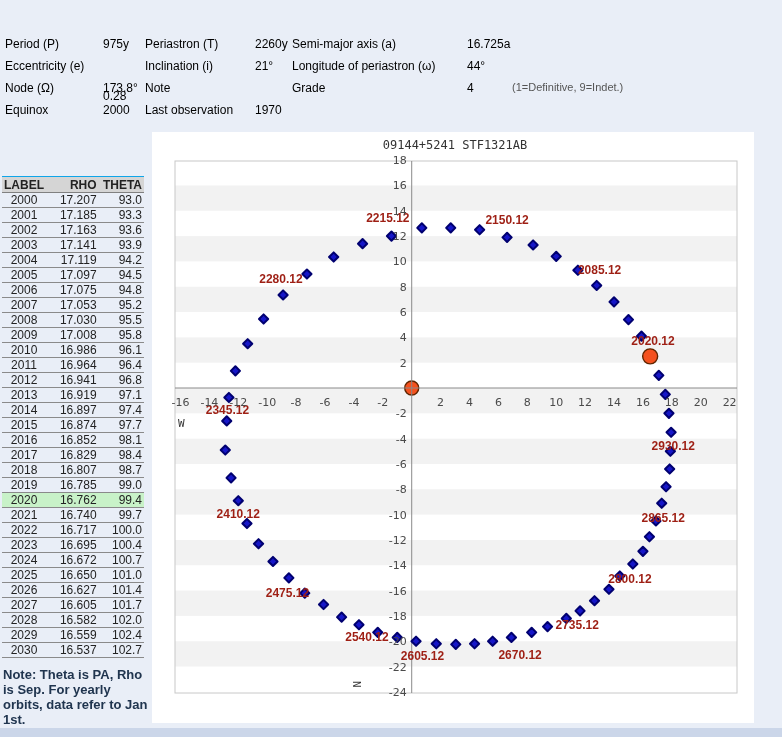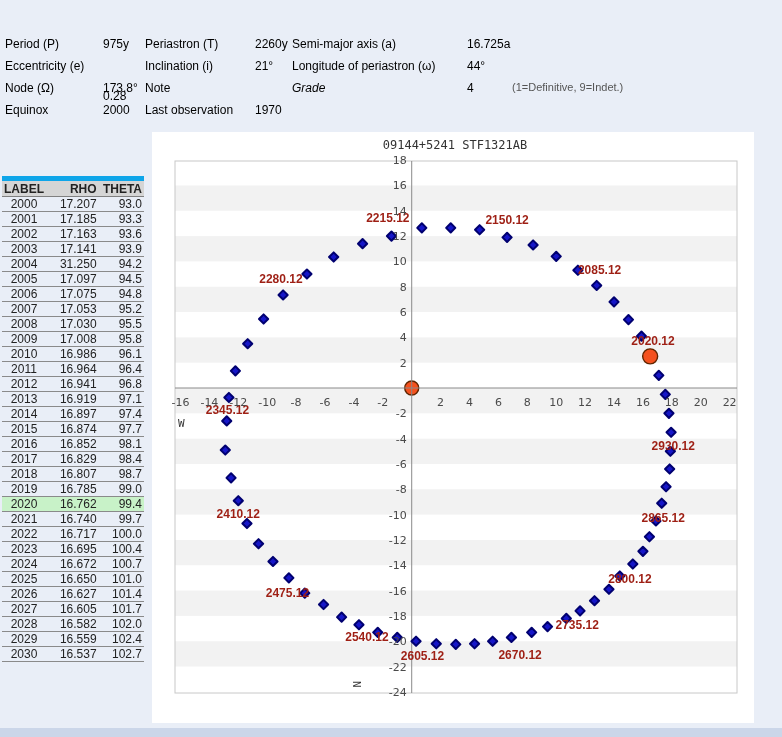--- a/index.html
+++ b/index.html
@@ -7,21 +7,21 @@
         font-family:"Liberation Sans",sans-serif;overflow:hidden;}
   #title-bar{position:absolute;left:0;top:0;width:782px;height:21px;
         background:#e9e9e9;border-bottom:2px solid #4f555e;
         text-align:center;line-height:21px;font-weight:bold;font-size:12px;
         color:#15202f;letter-spacing:.5px;}
   #params{position:absolute;left:0;top:0;width:782px;height:130px;font-size:12px;}
   #params span{position:absolute;white-space:nowrap;}
   #params .muted{color:#555;font-size:11px;}
   #eph{position:absolute;left:2px;top:176px;width:142px;}
   #eph table{border-collapse:collapse;width:142px;font-size:12px;color:#222;}
-  #eph th{background:#d5d5d5;font-weight:bold;border-top:5px solid #0ea5e9;
+  #eph th{background:#d5d5d5;font-weight:bold;border-top:1px solid #0ea5e9;
         border-bottom:1px solid #808080;height:15px;padding:0 2px;font-size:12px;}
   #eph td{border-bottom:1px solid #8a8a8a;height:14px;padding:0 2px;}
   #eph .c0{width:40px;text-align:center;}
   #eph .c1{width:52px;text-align:right;}
   #eph .c2{width:42px;text-align:right;margin-left:24px;}
   #eph tr.hl td{background:#c8f2c8;}
   #eph-note{position:absolute;left:3px;top:667px;width:150px;
         font-size:13px;font-weight:bold;color:#20354f;line-height:15px;}
   #chart-panel{position:absolute;left:152px;top:132px;width:602px;height:591px;
         background:#ffffff;}
@@ -43,21 +43,21 @@
       <span class="value" style="left: 467px; top: 37px;">16.725a</span>
       <span class="label" style="left: 5px; top: 59px;">Eccentricity (e)</span>
       <span class="value" style="left: 103px; top: 59px; margin-top: 30px;">0.28</span>
       <span class="label" style="left: 145px; top: 59px;">Inclination (i)</span>
       <span class="value" style="left: 255px; top: 59px;">21°</span>
       <span class="label" style="left: 292px; top: 59px;">Longitude of periastron (ω)</span>
       <span class="value" style="left: 467px; top: 59px;">44°</span>
       <span class="label" style="left: 5px; top: 81px;">Node (Ω)</span>
       <span class="value" style="left: 103px; top: 81px;">173.8°</span>
       <span class="label" style="left: 145px; top: 81px;">Note</span>
-      <span class="label" style="left: 292px; top: 81px; font-style: italic;">Grade</span>
+      <span class="label" style="left: 292px; top: 81px;">Grade</span>
       <span class="value" style="left: 467px; top: 81px;">4</span>
       <span class="muted" style="left: 512px; top: 81px;">(1=Definitive, 9=Indet.)</span>
       <span class="label" style="left: 5px; top: 103px;">Equinox</span>
       <span class="value" style="left: 103px; top: 103px;">2000</span>
       <span class="label" style="left: 145px; top: 103px;">Last observation</span>
       <span class="value" style="left: 255px; top: 103px;">1970</span>
     </div>
 
   <div id="eph">
     <table>
@@ -84,21 +84,21 @@
             <td class="c1">17.163</td>
             <td class="c2">93.6</td>
           </tr>
           <tr>
             <td class="c0">2003</td>
             <td class="c1">17.141</td>
             <td class="c2">93.9</td>
           </tr>
           <tr>
             <td class="c0">2004</td>
-            <td class="c1">31.250</td>
+            <td class="c1">17.119</td>
             <td class="c2">94.2</td>
           </tr>
           <tr>
             <td class="c0">2005</td>
             <td class="c1">17.097</td>
             <td class="c2">94.5</td>
           </tr>
           <tr>
             <td class="c0">2006</td>
             <td class="c1">17.075</td>
@@ -221,20 +221,21 @@
           </tr>
           <tr>
             <td class="c0">2030</td>
             <td class="c1">16.537</td>
             <td class="c2">102.7</td>
           </tr>
         </tbody>
     </table>
   </div>
 
+  <div id="eph-note">Note: Theta is PA, Rho is Sep. For yearly orbits, data refer to Jan 1st.</div>
 
   <div id="chart-panel">
     <svg id="chart-svg" width="602" height="591" viewBox="152 132 602 591">
       <g id="g-bands">
           <rect x="175" y="185.43503093764875" width="562" height="25.321275583055666" fill="#f2f2f2"></rect>
           <rect x="175" y="236.0775821037601" width="562" height="25.321275583055694" fill="#f2f2f2"></rect>
           <rect x="175" y="286.7201332698715" width="562" height="25.321275583055694" fill="#f2f2f2"></rect>
           <rect x="175" y="337.3626844359829" width="562" height="25.321275583055638" fill="#f2f2f2"></rect>
           <rect x="175" y="388.0052356020942" width="562" height="25.32127558305575" fill="#f2f2f2"></rect>
           <rect x="175" y="438.64778676820566" width="562" height="25.321275583055694" fill="#f2f2f2"></rect>

